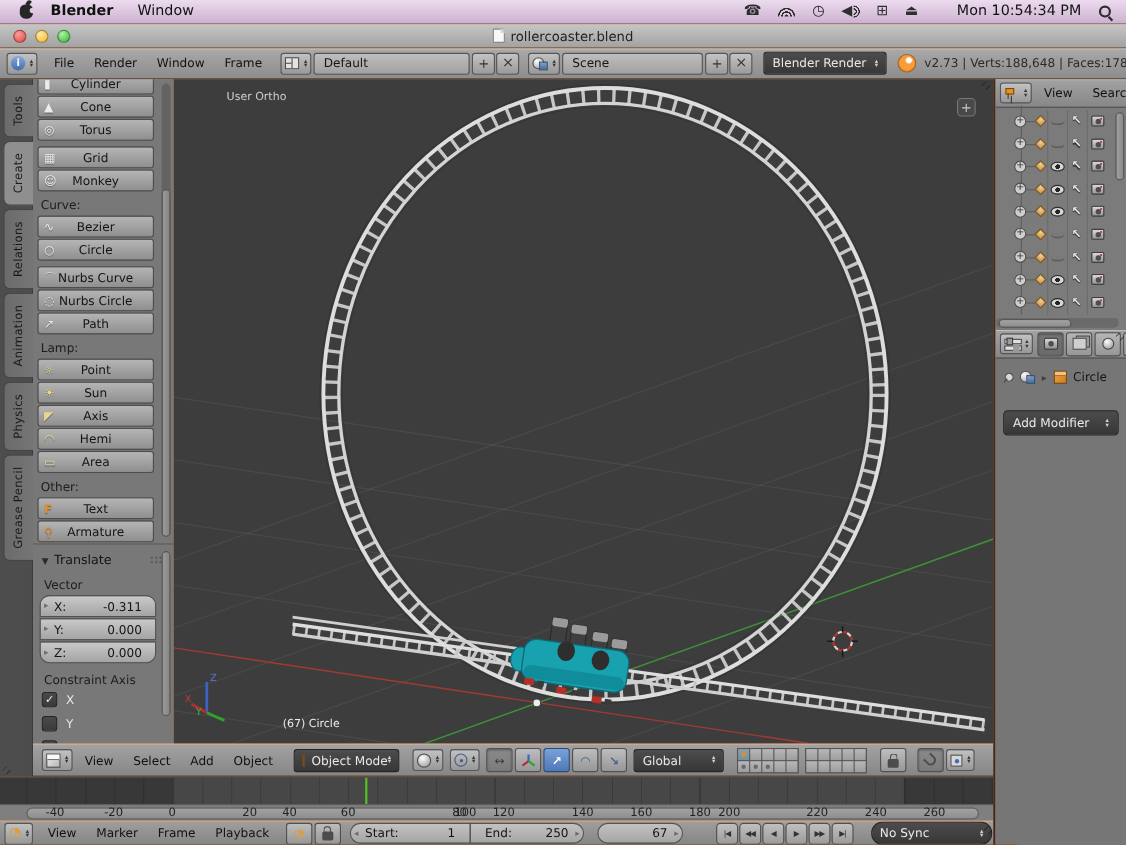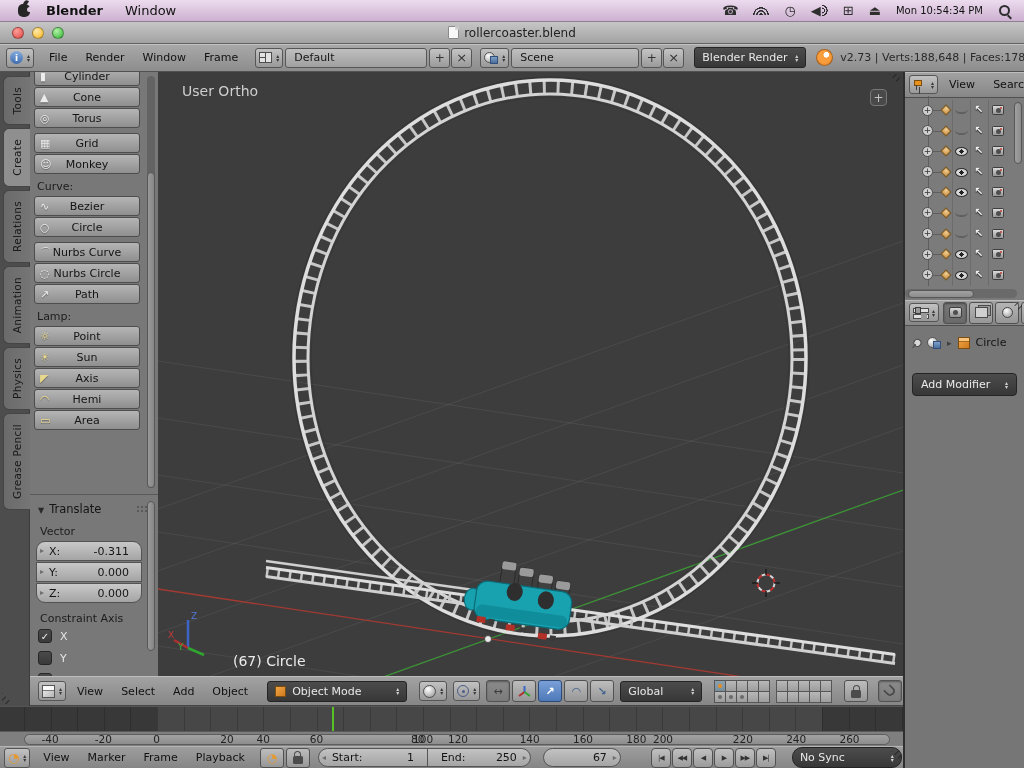--- a/index.html
+++ b/index.html
@@ -23,21 +23,21 @@
   #mb-right{margin-left:auto;display:flex;align-items:center;gap:15px;margin-right:12px;}
   #mb-status{display:flex;align-items:center;gap:15px;}
   .mb-ic{display:inline-flex;align-items:center;justify-content:center;color:#2e2e2e;
     font-size:13px;line-height:1;}
   .ic-wifi-icon{width:16px;height:9px;
     background:radial-gradient(circle at 50% 100%, #2e2e2e 0 1.6px, transparent 2px 3.4px,
       #2e2e2e 3.6px 4.7px, transparent 4.9px 6.4px, #2e2e2e 6.6px 7.7px, transparent 7.9px);}
   .ic-volume-icon::after{content:"";width:6px;height:11px;margin-left:1px;
     background:radial-gradient(circle at 0 50%, transparent 0 1.8px, #2e2e2e 2px 2.9px,
       transparent 3.1px 4.4px, #2e2e2e 4.6px 5.5px, transparent 5.7px);}
-  .mb-clock{font-size:10px;color:#111;}
+  .mb-clock{font-size:13px;color:#111;margin-left:20px;}
   .mb-search{position:relative;width:14px;height:14px;}
   .mb-search::before{content:"";position:absolute;left:1px;top:1px;width:7px;height:7px;
     border:2px solid #2e2e2e;border-radius:50%;}
   .mb-search::after{content:"";position:absolute;right:0px;bottom:0px;width:5px;height:2px;
     background:#2e2e2e;transform:rotate(45deg);}
 
   
   #titlebar{position:absolute;left:0;top:22px;width:1024px;height:22px;
     background:linear-gradient(#c6c6c6,#a2a2a2);border-bottom:1px solid #636363;
     display:flex;align-items:center;}
@@ -142,21 +142,21 @@
   .cb{width:14px;height:14px;border-radius:3px;background:linear-gradient(#4a4a4a,#3a3a3a);
     border:1px solid #262626;color:#f0f0f0;font-size:10px;display:inline-flex;align-items:center;
     justify-content:center;}
   .axis-label{color:#e6e6e6;}
   .panel-scroll{position:absolute;right:3px;top:6px;width:8px;height:150px;border-radius:4px;
     background:linear-gradient(90deg,#9a9a9a,#868686);border:1px solid #575757;}
 
   
   #viewport{position:absolute;left:158px;top:72px;width:745px;height:604px;background:#3d3d3d;
     overflow:hidden;}
-  .vp-label{position:absolute;color:#cfcfcf;font-size:14px;}
+  .vp-label{position:absolute;color:#cfcfcf;font-size:10px;margin-left:24px;}
   #vp-view-label{left:24px;top:11px;}
   #vp-obj-label{left:75px;top:581px;color:#ececec;}
   #vp-plus{position:absolute;left:712px;top:17px;width:17px;height:17px;border-radius:4px;
     background:#55555588;border:1px solid #777;color:#c5c5c5;font-size:12px;display:flex;
     align-items:center;justify-content:center;}
   #vp-plus::before{content:"+";}
   .grip{position:absolute;width:14px;height:14px;opacity:.8;
     background:repeating-linear-gradient(135deg,transparent 0 2px,rgba(25,25,25,.6) 2px 3px,transparent 3px 5px);}
   .grip.tr{clip-path:polygon(100% 0,20% 0,100% 80%);}
   .grip.bl{clip-path:polygon(0 100%,0 20%,80% 100%);}
@@ -473,20 +473,31 @@
           </div>
           <div class="shelf-btn" data-interactable="true">
             <span class="sicon" data-interactable="false">◠</span>
             <span class="slabel" data-interactable="false">Hemi</span>
           </div>
           <div class="shelf-btn" data-interactable="true">
             <span class="sicon" data-interactable="false">▭</span>
             <span class="slabel" data-interactable="false">Area</span>
           </div>
         </div>
+        <div class="shelf-group g-other" data-interactable="false">
+          <div class="shelf-label" data-interactable="false">Other:</div>
+          <div class="shelf-btn" data-interactable="true">
+            <span class="sicon" data-interactable="false">F</span>
+            <span class="slabel" data-interactable="false">Text</span>
+          </div>
+          <div class="shelf-btn" data-interactable="true">
+            <span class="sicon" data-interactable="false">⚲</span>
+            <span class="slabel" data-interactable="false">Armature</span>
+          </div>
+        </div>
       </div>
     <div class="shelf-scroll" data-interactable="true"></div>
     <div class="shelf-thumb" data-interactable="true"></div>
   </div>
 
   <div id="translate" data-interactable="false">
     <div class="panel-head" data-interactable="true">
       <span class="tri" data-interactable="true"></span>
       <span data-interactable="false">Translate</span>
       <span class="grip-dots" data-interactable="true"></span>
@@ -618,21 +629,21 @@
     <div class="editor-btn" data-interactable="true">
       <span class="cube-ic" data-interactable="false"></span>
       <span class="updown" data-interactable="false"></span>
     </div>
     <div id="v-menus" style="display:flex;" data-interactable="false">
         <span class="menu-item" data-interactable="true">View</span>
         <span class="menu-item" data-interactable="true">Select</span>
         <span class="menu-item" data-interactable="true">Add</span>
         <span class="menu-item" data-interactable="true">Object</span>
       </div>
-    <div class="ddark" style="margin-left:8px;width:140px;" data-interactable="true">
+    <div class="ddark" style="margin-left:8px;width:96px;" data-interactable="true">
       <span class="mode-cube" data-interactable="false"></span>
       <span data-interactable="false">Object Mode</span>
       <span class="updown" style="margin-left:auto;" data-interactable="false"></span>
     </div>
     <div class="editor-btn" style="margin-left:10px;" data-interactable="true">
       <span class="sphere-ic" data-interactable="false"></span>
       <span class="updown" data-interactable="false"></span>
     </div>
     <div class="editor-btn" style="margin-left:4px;" data-interactable="true">
       <span class="pivot-ic" data-interactable="false"></span>

